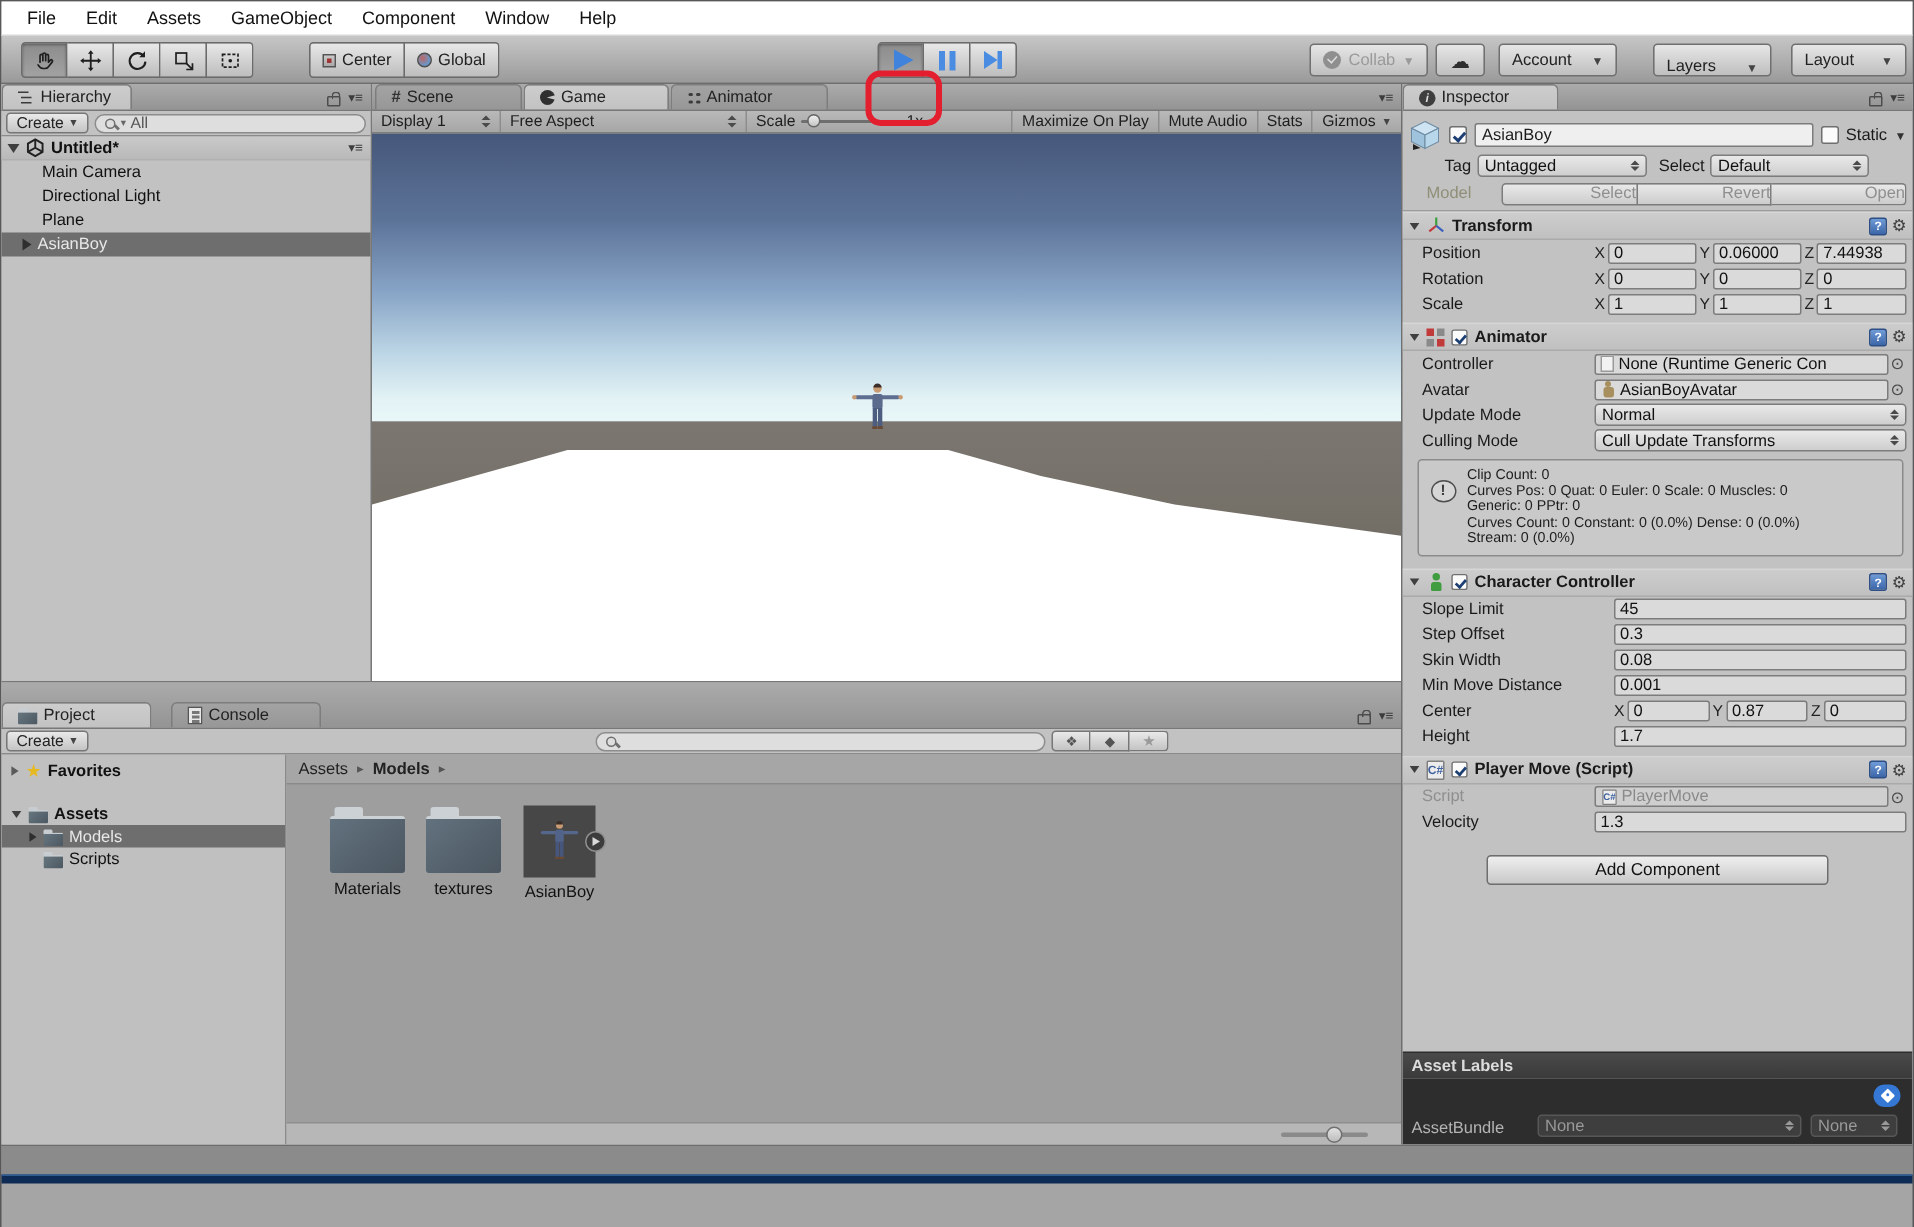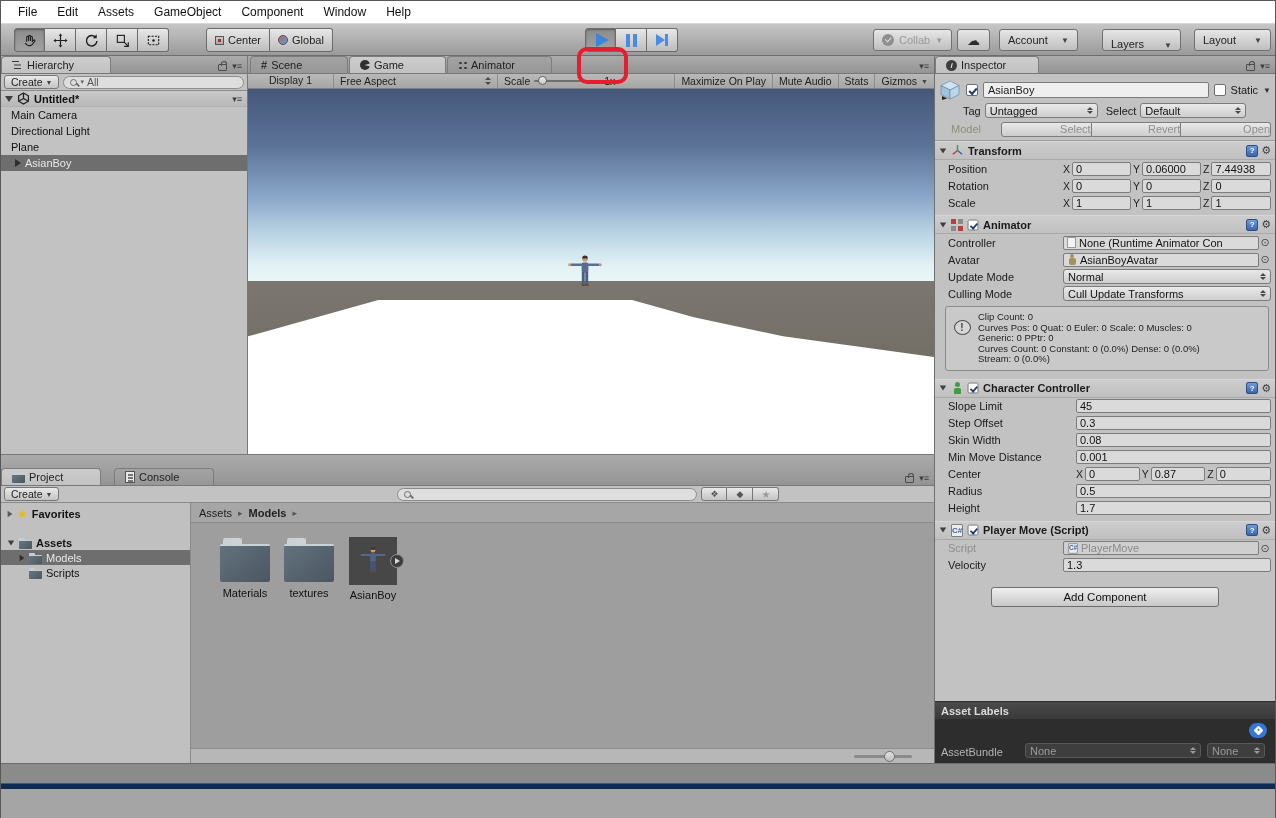--- a/index.html
+++ b/index.html
@@ -56,21 +56,21 @@
   .fld { height:14px; background:#dadada; border:1px solid #7c7c7c; border-radius:2px; display:flex; align-items:center; padding:0 3px; font-size:11px; color:#111; overflow:hidden; white-space:nowrap; }
   .tri-r { width:0;height:0;border-left:6px solid #3f3f3f;border-top:4px solid transparent;border-bottom:4px solid transparent; flex:none;}
   .tri-d { width:0;height:0;border-top:6px solid #3f3f3f;border-left:4px solid transparent;border-right:4px solid transparent; flex:none;}
   .folder-ic { position:relative; width:13px; height:10px; flex:none; }
   .folder-ic::before { content:""; position:absolute; top:0; left:0; width:6px; height:3px; background:#c8cdd1; border-radius:1px 1px 0 0; }
   .folder-ic::after { content:""; position:absolute; top:2px; left:0; width:13px; height:8px; background:linear-gradient(135deg,#66767f,#4c5861); border-radius:1px; border-top:1px solid #c8cdd1; }
 
   
   .toprow { display:flex; height:398px; }
   .hierarchy { width:247px; background:#c2c2c2; border-right:1px solid #787878; display:flex; flex-direction:column; }
-  .hrow { height:16px; display:flex; align-items:center; gap:4px; padding-left:10px; color:#111; }
+  .hrow { height:16px; display:flex; align-items:center; gap:4px; padding-left:27px; color:#111; }
   .hrow.root { padding-left:4px; background:linear-gradient(#c9c9c9,#b9b9b9); border-bottom:1px solid #b0b0b0; font-weight:bold; }
   .hrow.selected { background:#6e6e6e; color:#e8e8e8; padding-left:14px; }
   .unity-cube { width:13px; height:13px; flex:none; }
 
   
   .centerpane { flex:1; display:flex; flex-direction:column; background:#9a9a9a; }
   .gamebar { height:15px; background:linear-gradient(#b9b9b9,#a6a6a6); border-bottom:1px solid #7e7e7e; display:flex; align-items:stretch; font-size:10.5px; color:#1e1e1e; }
   .gseg { display:flex; align-items:center; gap:4px; padding:0 6px; border-right:1px solid #8d8d8d; white-space:nowrap; }
   .gseg.right { border-right:none; border-left:1px solid #8d8d8d; }
   .gspacer { flex:1; }
@@ -275,21 +275,21 @@
     </div>
   </div>
   <div class="red-annotation"></div>
 
   <div class="main" style="display:flex;height:707px;">
     <div class="left" style="width:933px;display:flex;flex-direction:column;">
       <div class="toprow">
 
         <div class="hierarchy">
           <div class="tabstrip">
-            <div class="tab active" style="margin-left:0;width:110px;">
+            <div class="tab active" style="margin-left:0;width:87px;">
               <span class="hier-ic"></span>
               <span>Hierarchy</span>
             </div>
             <div class="strip-right">
               <span class="lockic"></span>
               <span>▾≡</span>
             </div>
           </div>
           <div class="panel-toolbar">
             <div class="mini-btn">
@@ -338,21 +338,21 @@
             </div>
             <div class="tab" style="width:105px;">
               <span class="dotgrid"></span>
               <span>Animator</span>
             </div>
             <div class="strip-right">
                 <span>▾≡</span>
               </div>
           </div>
           <div class="gamebar">
-            <div class="gseg" style="width:86px;flex-direction:column;">
+            <div class="gseg" style="width:86px;">
               <span>Display 1</span>
               <span class="udarrow">
                   <i class="up"></i>
                   <i class="dn"></i>
                 </span>
             </div>
             <div class="gseg" style="width:164px;">
               <span>Free Aspect</span>
               <span class="udarrow">
                   <i class="up"></i>
@@ -669,21 +669,21 @@
             <span class="helpdoc">
                 <span>?</span>
               </span>
             <span class="gear"><span>⚙</span></span>
           </span>
         </div>
         <div class="irow">
           <span class="lbl">Controller</span>
           <span class="fld fldfull">
             <span class="docic" style="margin-right:3px"></span>
-            <span>None (Runtime Animator Con</span>
+            <span>None (Runtime Generic Con</span>
           </span>
           <span class="picker">⊙</span>
         </div>
         <div class="irow">
           <span class="lbl">Avatar</span>
           <span class="fld fldfull">
             <span class="avic" style="margin-right:3px"></span>
             <span>AsianBoyAvatar</span>
           </span>
           <span class="picker">⊙</span>
@@ -775,26 +775,20 @@
                 </span>
               </span>
             <span class="axgrp">
                 <span class="ax">Z</span>
                 <span class="fld">
                   <span>0</span>
                 </span>
               </span>
           </div>
         </div>
-        <div class="irow">
-          <span class="lbl wide">Radius</span>
-          <span class="fld fldfull">
-              <span>0.5</span>
-            </span>
-        </div>
         <div class="irow" style="margin-bottom:4px;">
           <span class="lbl wide">Height</span>
           <span class="fld fldfull">
               <span>1.7</span>
             </span>
         </div>
 
         <div class="comp-h">
           <span class="tri-d" style="transform:scale(.8)"></span>
           <span class="csic">C#</span>

